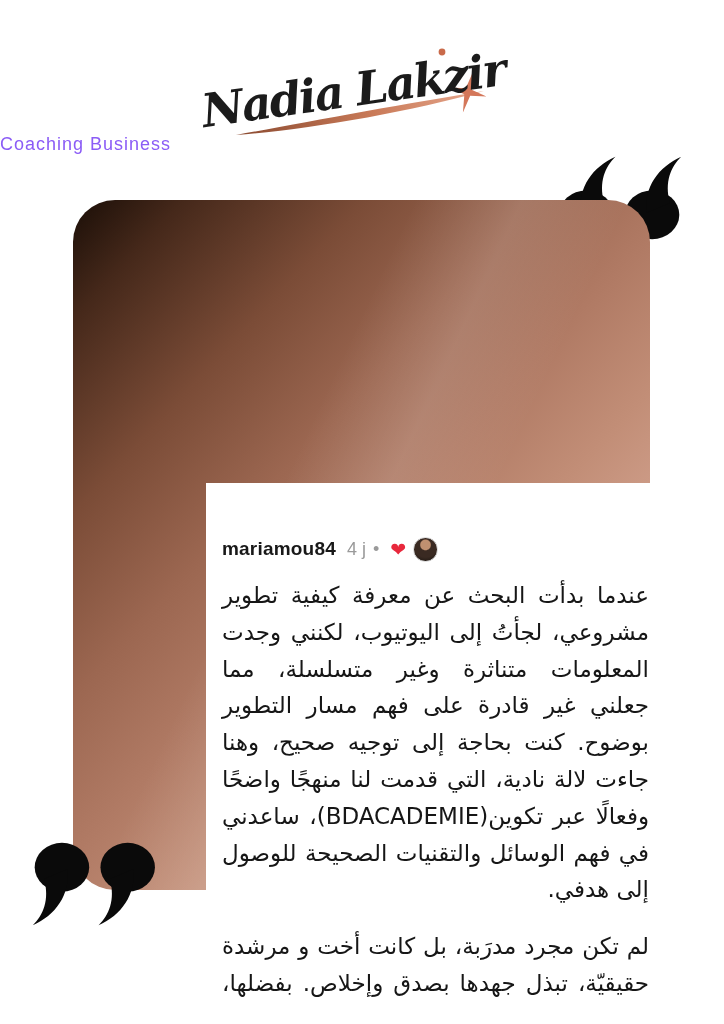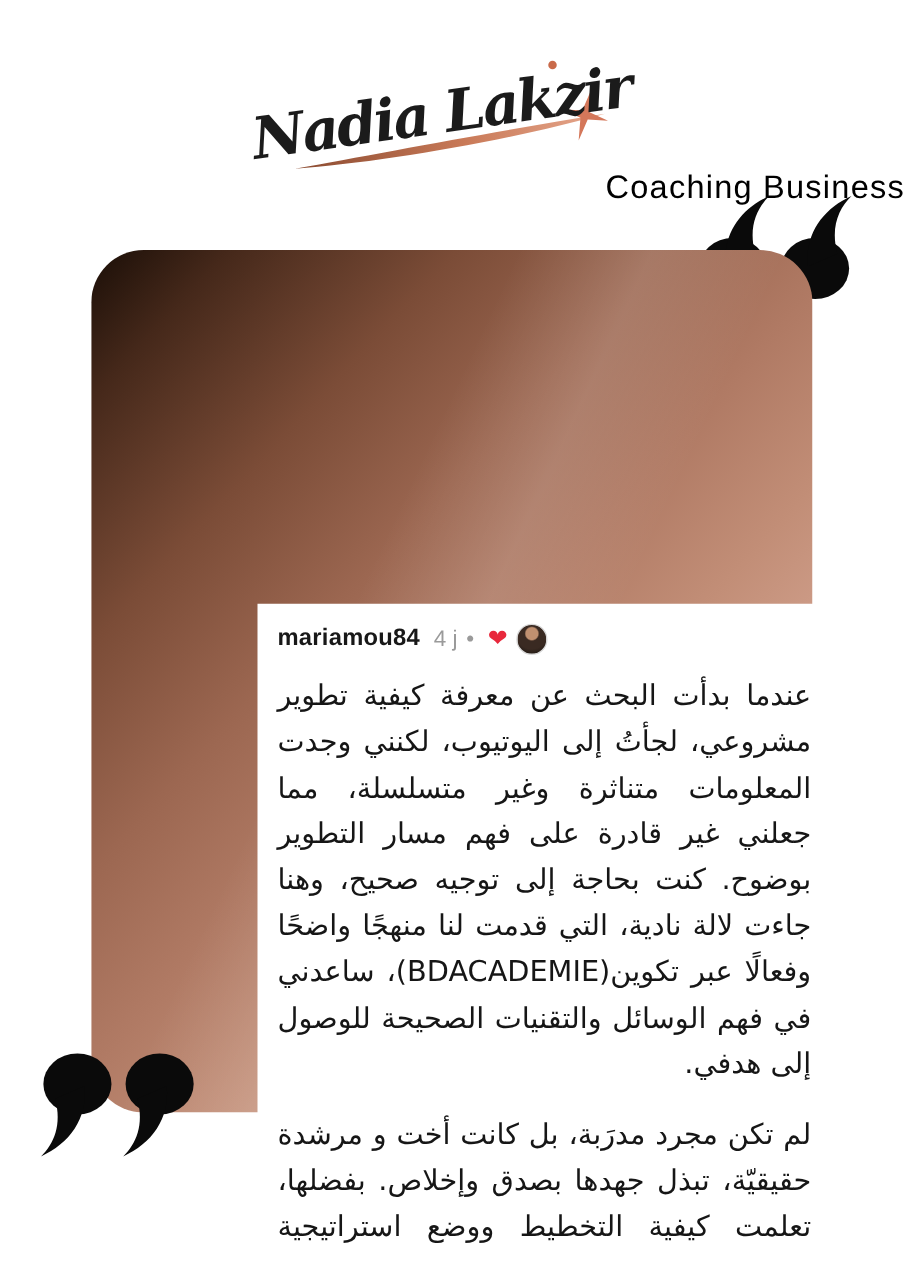--- a/index.html
+++ b/index.html
@@ -9,22 +9,22 @@
   }
 
   
   .logo-wrap{position:absolute;left:232px;top:36px;width:268px;height:104px;}
   .logo-wrap svg{display:block;width:100%;height:100%;overflow:visible;}
   .sig-text{
     font-family:"DejaVu Serif",serif;font-style:italic;font-weight:bold;
     font-size:46px;fill:#1b1b1b;letter-spacing:-2px;
   }
   .tagline{
-    position:absolute;left:0;top:134px;width:724px;text-align:right;
-    font-size:26px;color:#000000;letter-spacing:1px;
+    position:absolute;left:0;top:134px;width:724px;text-align:left;
+    font-size:18px;color:#8b5cf6;letter-spacing:1px;
     font-family:"Liberation Sans",sans-serif;
   }
 
   
   .bigquote{position:absolute;overflow:visible;}
   .bigquote path, .bigquote circle{fill:#0a0a0a;}
   .quote-open{left:560px;top:156px;width:124px;height:84px;}
   .quote-close{left:30px;top:842px;width:124px;height:84px;transform:rotate(180deg);}
 
   
@@ -38,20 +38,21 @@
 
   
   .card{
     position:absolute;left:133px;top:283px;width:459px;height:517px;
     background:#ffffff;box-sizing:border-box;padding:14px 16px 10px 16px;
     overflow:hidden;
   }
   .comment-header{
     direction:ltr;display:flex;align-items:center;gap:7px;height:28px;
     font-family:"Liberation Sans",sans-serif;
+    margin-top:38px;
   }
   .username{font-weight:bold;font-size:19px;color:#181818;letter-spacing:.2px;}
   .timestamp{font-size:18px;color:#9a9a9a;margin-left:4px;}
   .dot-sep{font-size:18px;color:#9a9a9a;}
   .heart{font-size:19px;color:#e8283c;margin-left:4px;line-height:1;}
   .avatar{
     width:25px;height:25px;border-radius:50%;
     background:radial-gradient(circle at 50% 30%, #c09070 0 24%, #3a2a22 30% 62%, #14100c 100%);
     border:1px solid #d8d8d8;box-sizing:border-box;
   }

